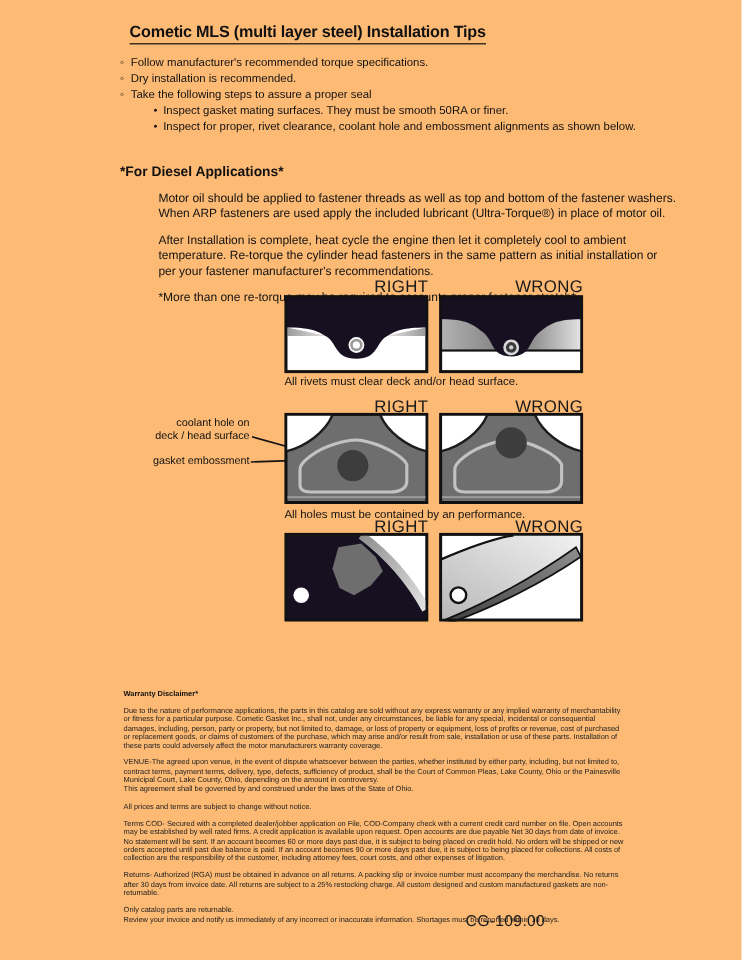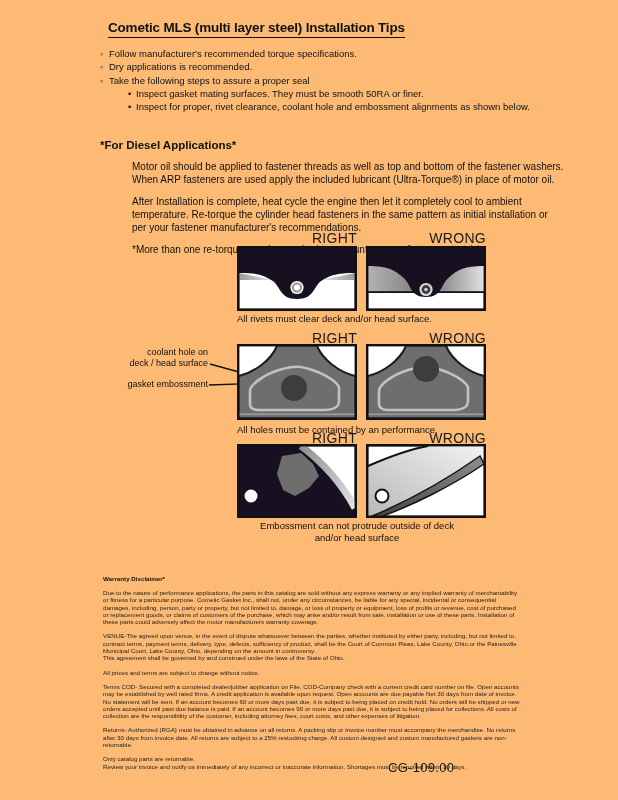--- a/index.html
+++ b/index.html
@@ -55,21 +55,21 @@
 
   <div class="top-section">
     <h1 class="doc-title">Cometic MLS (multi layer steel) Installation Tips</h1>
 
     <div class="bullet-line">
       <span class="marker">◦</span>
       <span>Follow manufacturer's recommended torque specifications.</span>
     </div>
     <div class="bullet-line">
       <span class="marker">◦</span>
-      <span>Dry applications is recommended.</span>
+      <span>Dry installation is recommended.</span>
     </div>
     <div class="bullet-line">
       <span class="marker">◦</span>
       <span>Take the following steps to assure a proper seal</span>
     </div>
     <div class="bullet-line sub-bullet">
       <span class="marker">•</span>
       <span>Inspect gasket mating surfaces.  They must be smooth 50RA or finer.</span>
     </div>
     <div class="bullet-line sub-bullet">
@@ -209,24 +209,20 @@
       </defs>
       <rect x="1.2" y="1.2" width="117.6" height="71.6" fill="#fff" stroke="var(--border-black)" stroke-width="2.4"></rect>
       <path d="M2 22 C25 12 45 5 62 2 H118 V14 C80 40 40 62 8 74 H2 Z" fill="url(#lightBandG)"></path>
       <path d="M2 22 C25 12 45 5 62 2" fill="none" stroke="#111" stroke-width="2"></path>
       <path d="M4 73 C40 58 80 36 114 12 L118 20 C86 42 45 62 12 74 Z" fill="url(#darkStripeG)" stroke="#111" stroke-width="1.4"></path>
       <circle cx="16" cy="52" r="6.5" fill="#ffffff" stroke="#111" stroke-width="2"></circle>
       <rect x="1.2" y="1.2" width="117.6" height="71.6" fill="none" stroke="var(--border-black)" stroke-width="2.4"></rect>
     </svg>
   </div>
 
-  <div class="diag-caption" style="left:237px; top:520px; width:240px;">
-    <div>Embossment can not protrude outside of deck</div>
-    <div>and/or head surface</div>
-  </div>
 
   <div class="disclaimer">
     <div class="disclaimer-heading">Warranty Disclaimer*</div>
 
     <div class="disclaimer-block">
       <div class="disclaimer-line">Due to the nature of performance applications, the parts in this catalog are sold without any express warranty or any implied warranty of merchantability or fitness for a particular purpose.  Cometic Gasket Inc., shall not, under any circumstances, be liable for any special, incidental or consequential damages, including, person, party or property, but not limited to, damage, or loss of property or equipment, loss of profits or revenue, cost of purchased or replacement goods, or claims of customers of the purchase, which may arise and/or result from sale, installation or use of these parts.  Installation of these parts could adversely affect the motor manufacturers warranty coverage.</div>
     </div>
     <div class="disclaimer-block">
       <div class="disclaimer-line">VENUE-The agreed upon venue, in the event of dispute whatsoever between the parties, whether instituted by either party, including, but not limited to, contract terms, payment terms, delivery, type, defects, sufficiency of product, shall be the Court of Common Pleas, Lake County, Ohio or the Painesville Municipal Court, Lake County, Ohio, depending on the amount in controversy.</div>
       <div class="disclaimer-line">This agreement shall be governed by and construed under the laws of the State of Ohio.</div>

